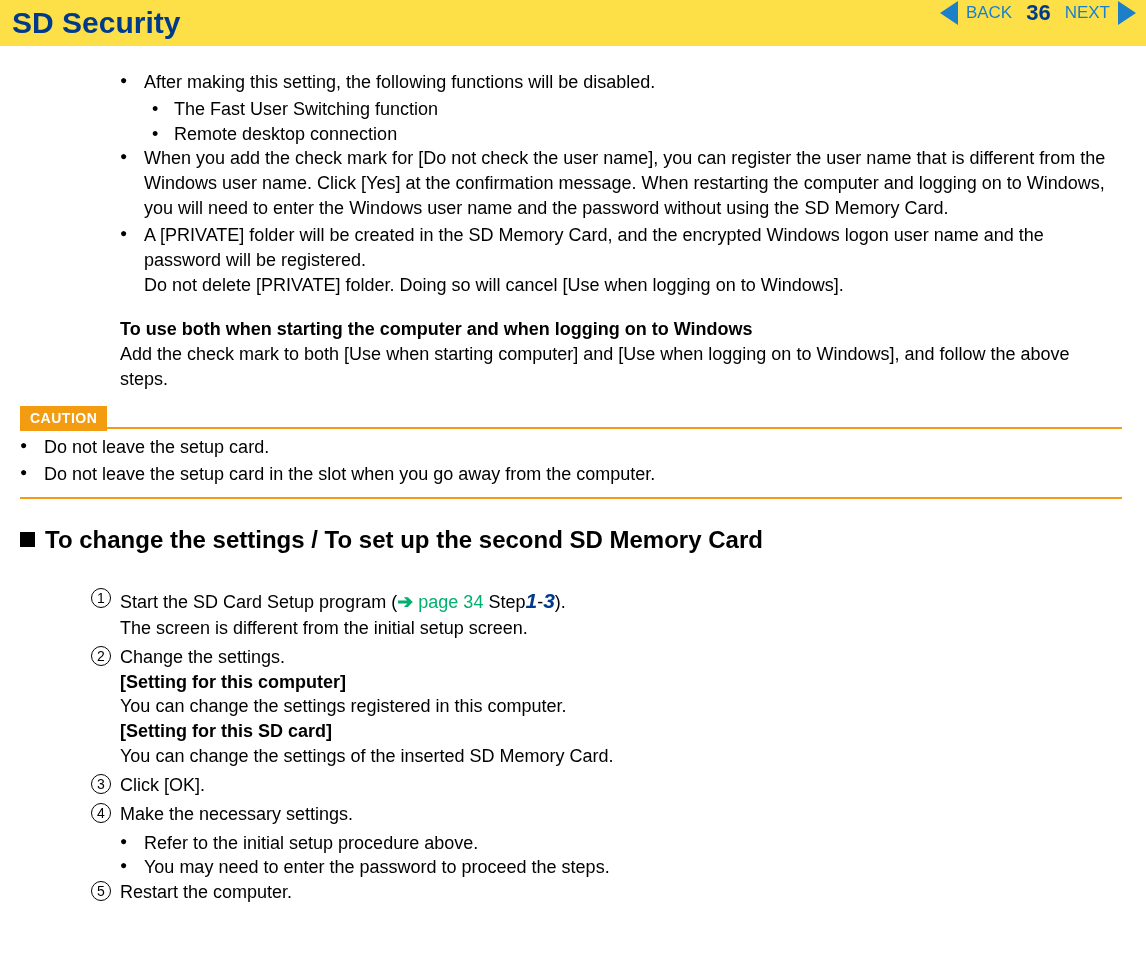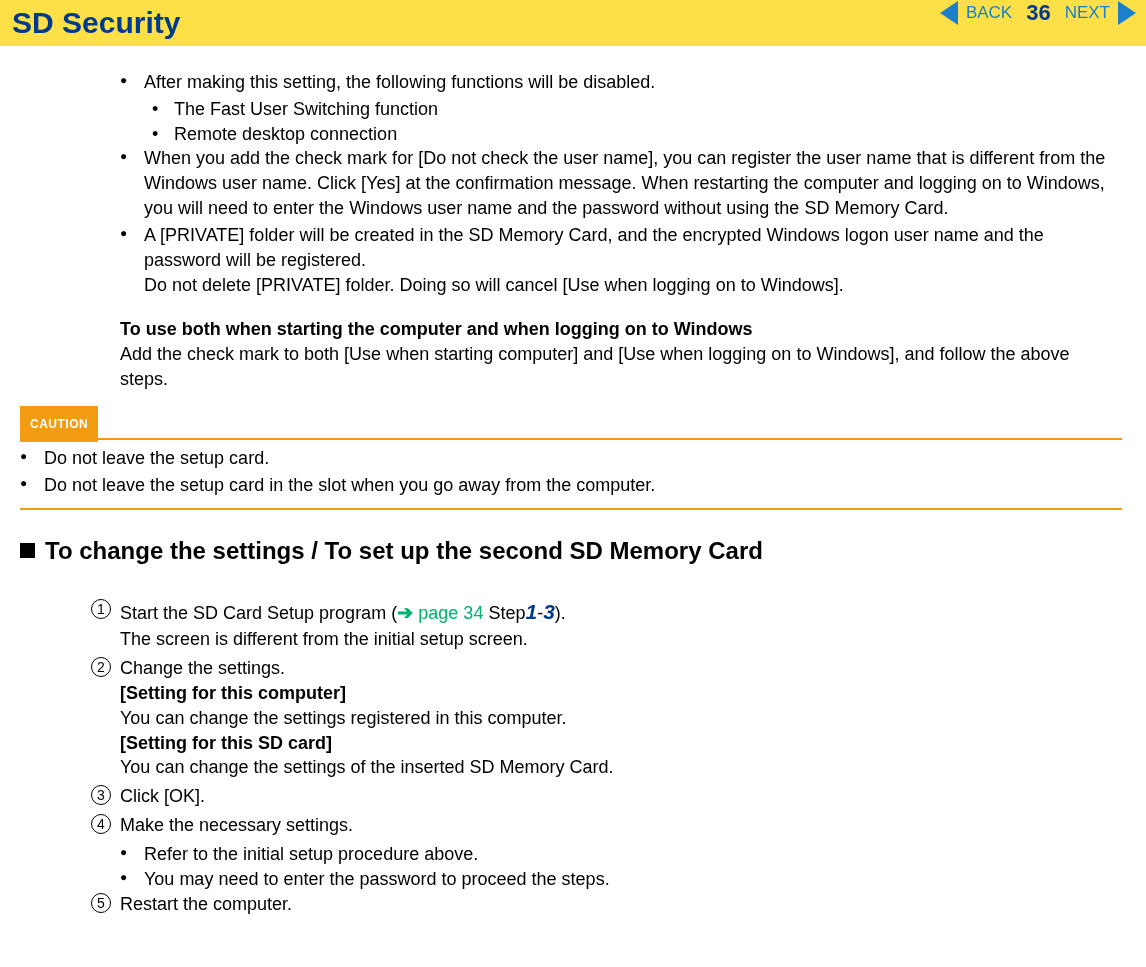--- a/index.html
+++ b/index.html
@@ -95,22 +95,22 @@
     display: flex;
     align-items: stretch;
     margin-top: 14px;
     margin-bottom: 4px;
     margin-left: -70px;
   }
   .caution-label {
     background: #f39c12;
     color: #fff;
     font-weight: bold;
-    font-size: 12px;
-    padding: 10px 10px;
+    font-size: 14px;
+    padding: 3px 10px;
     letter-spacing: 0.5px;
   }
   .caution-line {
     flex: 1;
     position: relative;
   }
   .caution-line::after {
     content: "";
     position: absolute;
     left: 0; right: 0; bottom: 2px;

